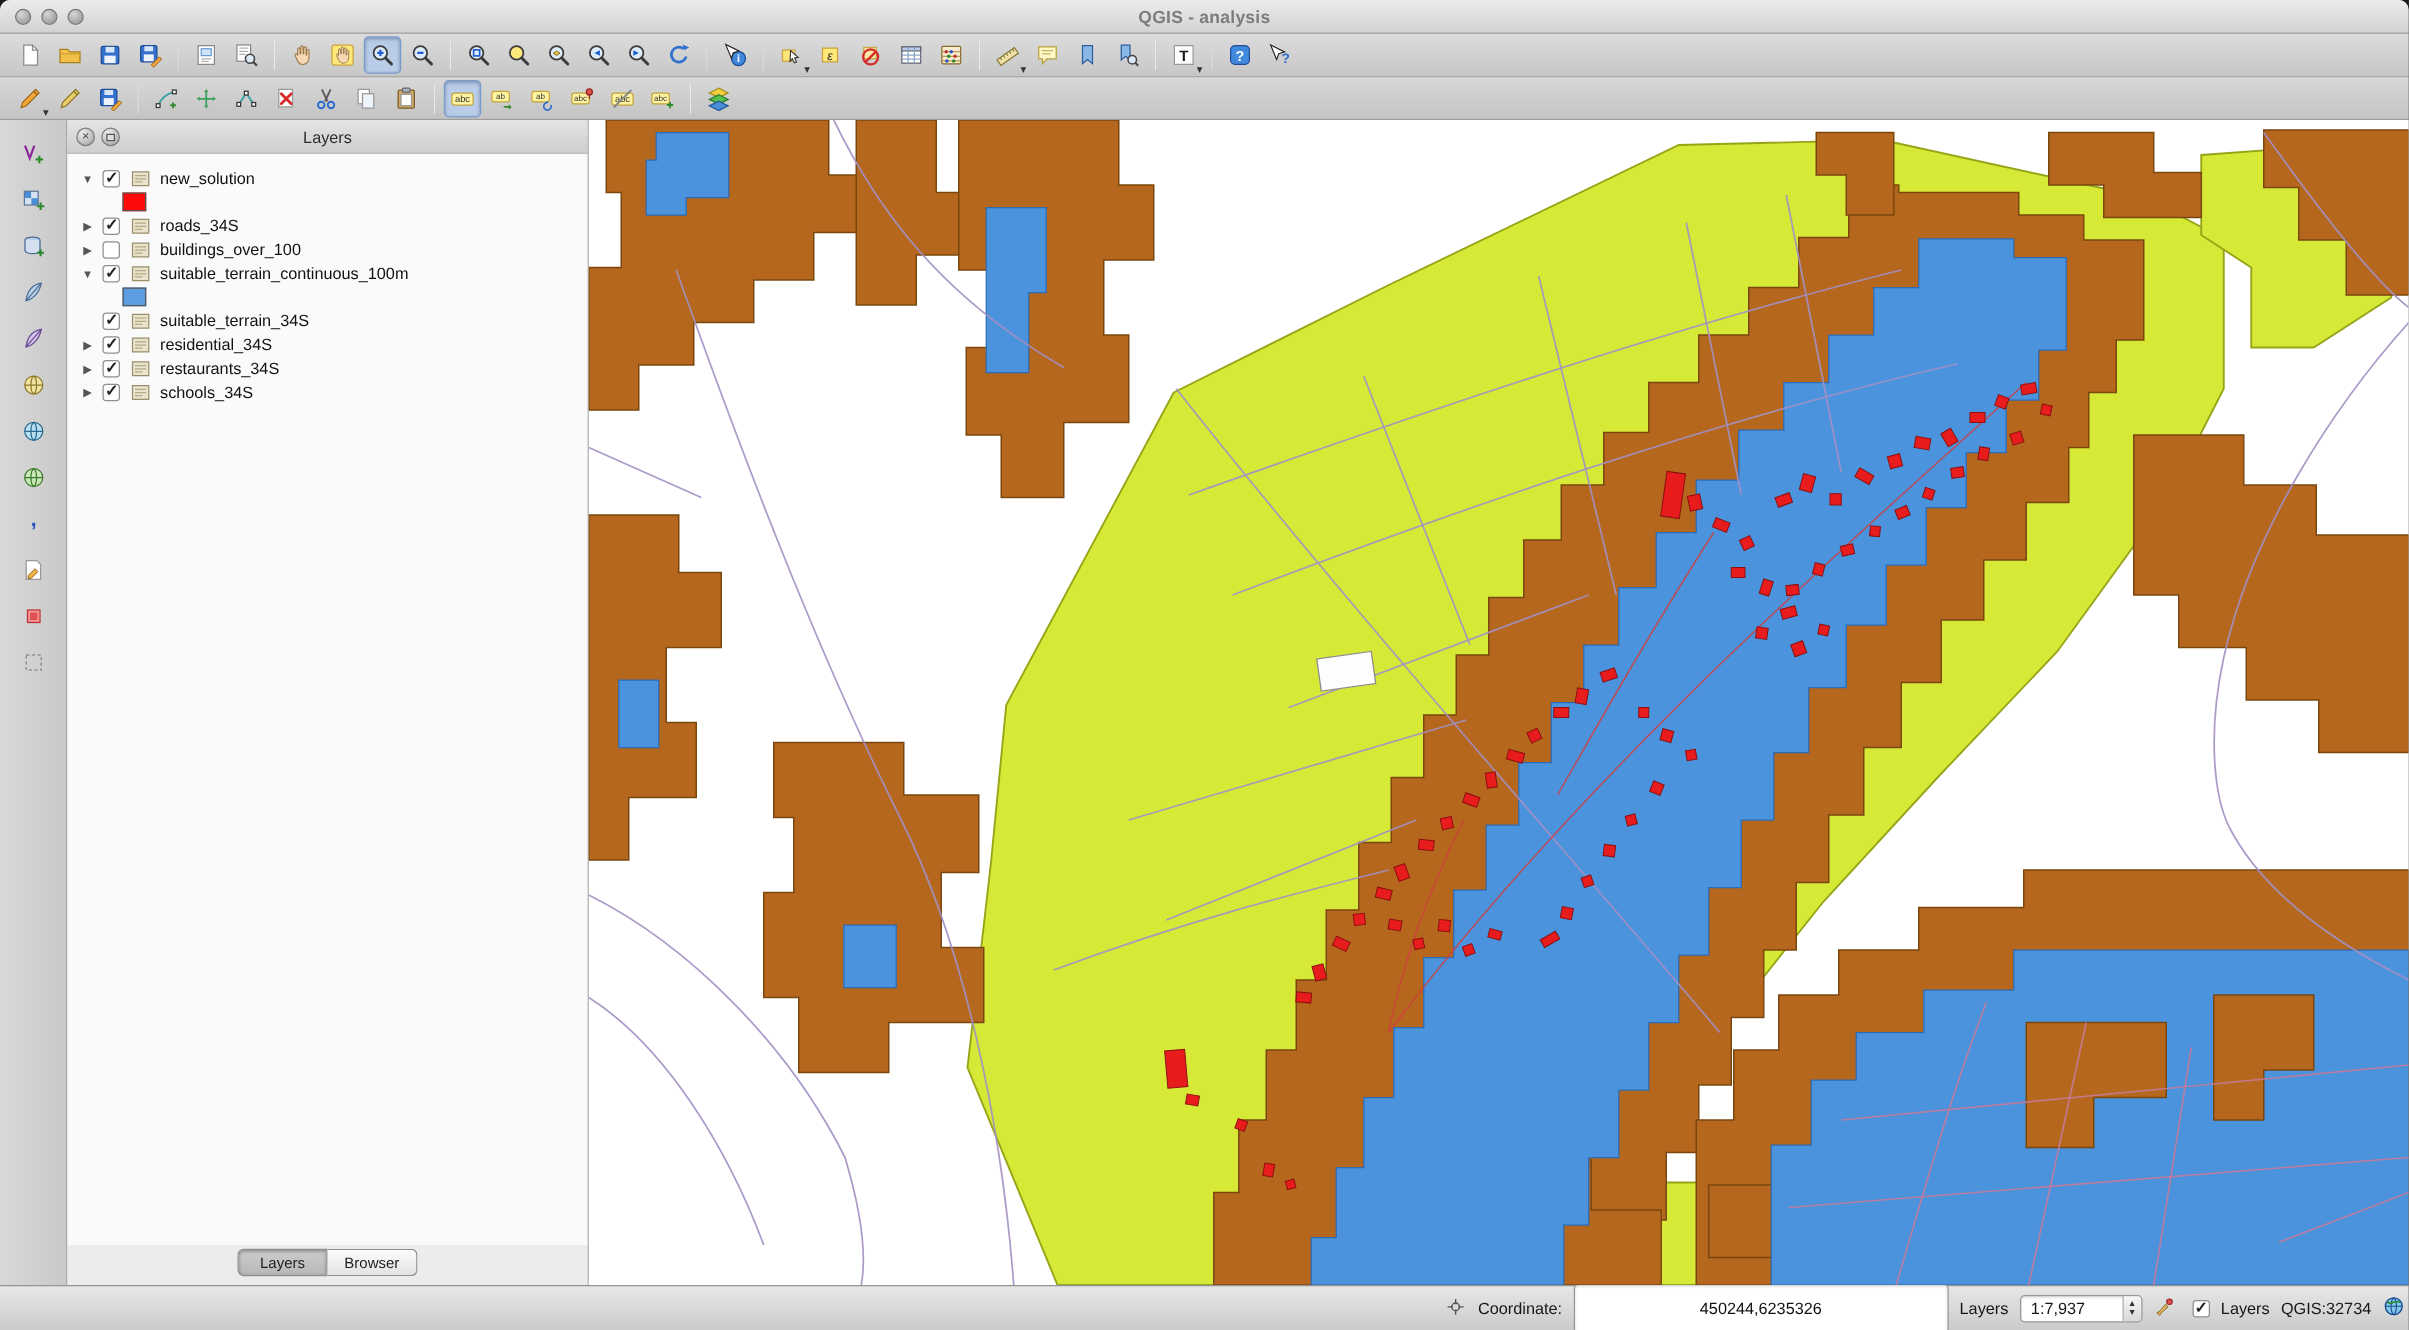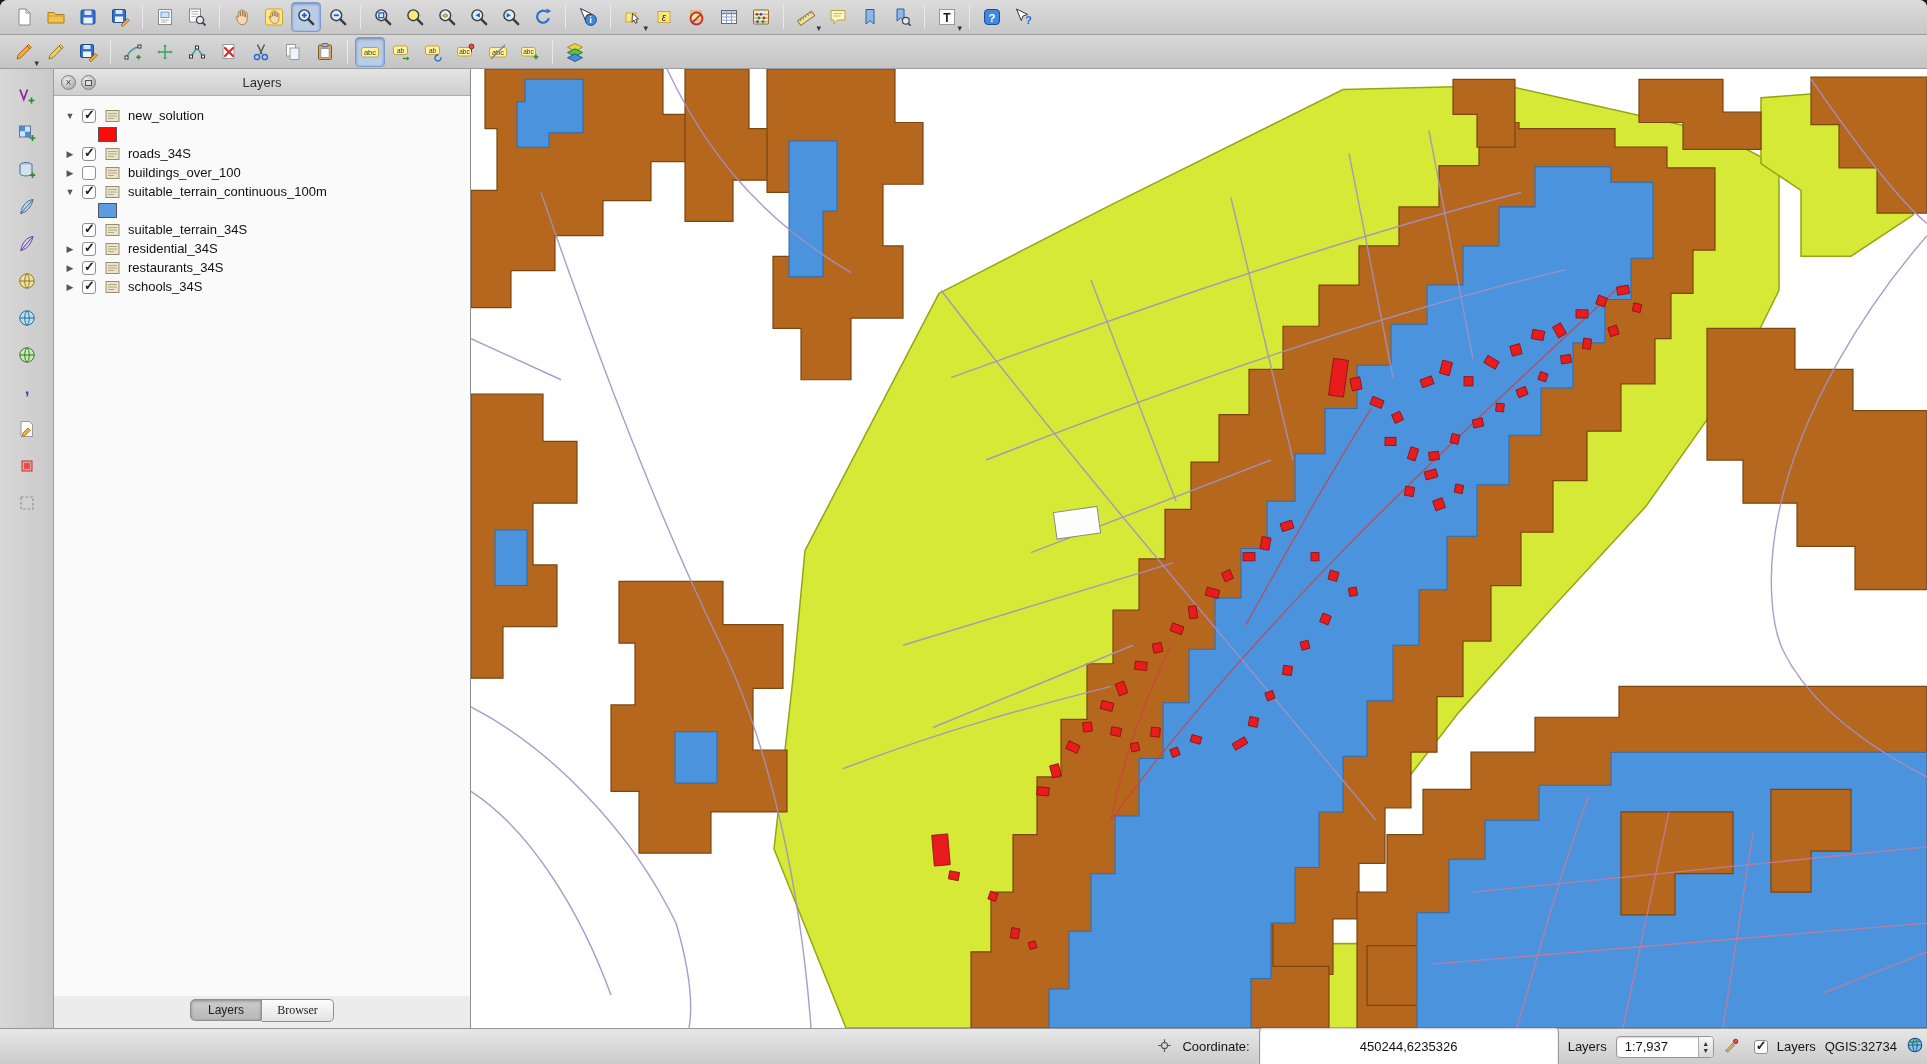--- a/index.html
+++ b/index.html
@@ -68,21 +68,21 @@
   .llabel { margin-left:7px; white-space:nowrap;text-align:right; }
   .llabel.active { }
   .swatch { width:19px; height:15px; margin-left:44px; border:1px solid #555; }
 
   .ptabs { flex:0 0 32px; display:flex; align-items:center; justify-content:center;
            background:#ececec; padding-bottom:4px; }
   .ptab { min-width:72px; padding:3px 12px; font-size:12px; text-align:center;
           border:1px solid #8f8f8f; color:#1d1d1d;
           background:linear-gradient(#fdfdfd,#e2e2e2); }
   .ptab.first { border-radius:5px 0 0 5px; }
-  .ptab.last  { border-radius:0 5px 5px 0; border-left:none;font-family:Liberation Serif, serif; }
+  .ptab.last  { border-radius:0 5px 5px 0; border-left:none; }
   .ptab.active { background:linear-gradient(#cdcdcd,#b7b7b7);
                  box-shadow:inset 0 1px 3px rgba(0,0,0,.35); }
 
   
   .map { flex:1; position:relative; background:#ffffff; min-width:0; }
   .map svg { position:absolute; inset:0; width:100%; height:100%; display:block; }
   svg text { font-family:"Liberation Sans", sans-serif; }
 
   
   .statusbar { height:36px; flex:0 0 36px;
@@ -102,20 +102,28 @@
   .scombo .spin { width:15px; height:100%; border-left:1px solid #aaa;
                   display:flex; flex-direction:column; align-items:center;
                   justify-content:center; font-size:7px; line-height:7px; color:#333;
                   background:linear-gradient(#f7f7f7,#d9d9d9); }
 </style>
 </head>
 <body>
 
 <div class="window">
 
+  <div class="titlebar">
+    <div class="traffic">
+      <div class="tl"></div>
+      <div class="tl"></div>
+      <div class="tl"></div>
+    </div>
+    <div class="wtitle">QGIS  - analysis</div>
+  </div>
 
   <div class="tbar row1" id="toolbar-main">
       <div class="tbtn" title="new-project">
         <svg width="20" height="20" viewBox="0 0 20 20">
           <path d="M5 2h7l4 4v12H5z" fill="#fff" stroke="#8a8a8a"></path>
           <path d="M12 2v4h4" fill="none" stroke="#8a8a8a"></path>
         </svg>
       </div>
       <div class="tbtn" title="open-project">
         <svg width="20" height="20" viewBox="0 0 20 20">

